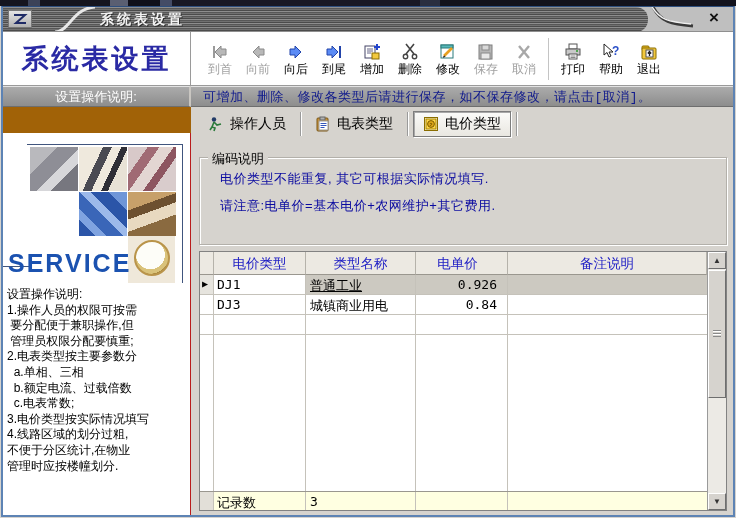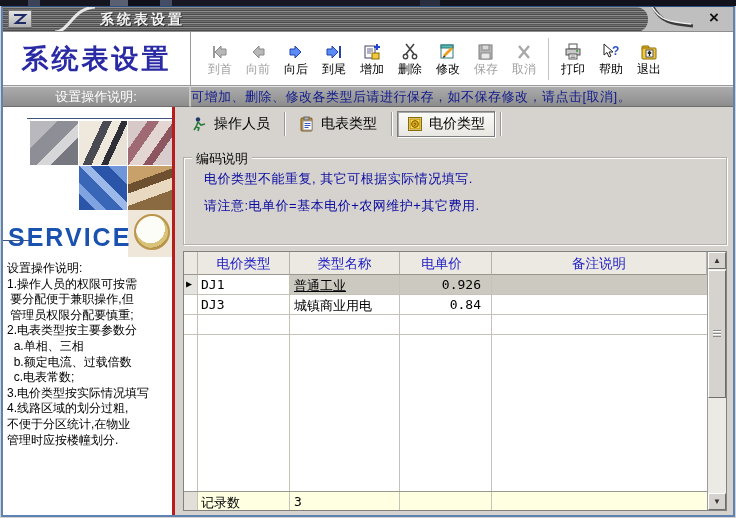--- a/index.html
+++ b/index.html
@@ -39,28 +39,28 @@
   .tbtn .tlabel { font-size:12px; color:#000; white-space:nowrap; }
   .tbtn.disabled .tlabel { color:#a0a0a0; }
   .tsep { width:1px; height:42px; background:#c4c4c4; box-shadow:1px 0 0 #fff; margin:0 5px; }
 
   
   .subheads { display:flex; height:21px; }
   .sidebar-head, .info-bar { background:linear-gradient(#ababab,#8d8d8d); border-top:1px solid #e3e3e3;
     border-bottom:1px solid #6e6e6e; display:flex; align-items:center; }
   .sidebar-head { width:188px; justify-content:center; border-right:2px solid #c9c6c1; }
   .sidebar-head span { color:#fff; font-size:13px; }
-  .info-bar { flex:1; padding-left:0; }
+  .info-bar { flex:1; padding-left:12px;font-family:Liberation Mono, monospace; }
   .info-bar span { color:#101a8c; font-size:13px; letter-spacing:0.5px; white-space:nowrap; }
 
   
   .bodyrow { display:flex; height:calc(100% - 25px - 54px - 21px); }
 
   
-  .sidebar { width:172px; background:#fff; border-right:3px solid #b91c1c; overflow:hidden; }
+  .sidebar { width:188px; background:#fff; border-right:1px solid #b91c1c; overflow:hidden;margin-top:26px; }
   .art { position:relative; height:150px; background:#fff; }
   .art .hline1 { position:absolute; top:11px; left:24px; width:156px; height:1px; background:#40557e; }
   .art .vline  { position:absolute; top:11px; left:179px; width:1px; height:139px; background:#40557e; }
   .art .hline2 { position:absolute; top:133px; left:0; width:26px; height:1px; background:#40557e; }
   .ph { position:absolute; width:48px; height:44px; }
   .ph1 { left:27px;  top:14px; background:linear-gradient(135deg,#b9b9bd 0 30%,#8e8e96 30% 55%,#d7d7da 55% 70%,#77777f 70%); }
   .ph2 { left:76px;  top:14px; background:linear-gradient(115deg,#efe9dd 0 35%,#4a4a52 35% 48%,#efe9dd 48% 62%,#2e2e36 62% 72%,#e8e2d6 72%); }
   .ph3 { left:125px; top:14px; background:linear-gradient(125deg,#d8c9c9 0 25%,#a06a74 25% 40%,#e3d6d2 40% 58%,#8d5560 58% 70%,#d9cccc 70%); }
   .ph4 { left:76px;  top:59px; background:linear-gradient(45deg,#2b55a8 0 18%,#7fa3e0 18% 30%,#3a66b8 30% 48%,#9cb9ea 48% 60%,#2b55a8 60% 80%,#6f96d8 80%); }
   .ph5 { left:125px; top:59px; background:linear-gradient(160deg,#c7a06a 0 30%,#6d5030 30% 45%,#e8d9c0 45% 65%,#8a6a40 65%); }

